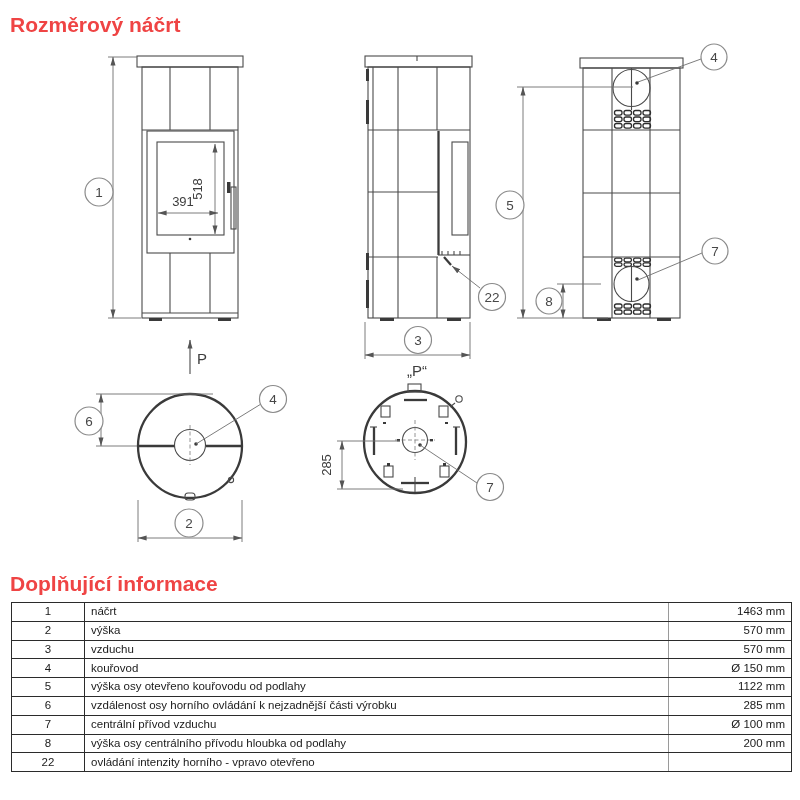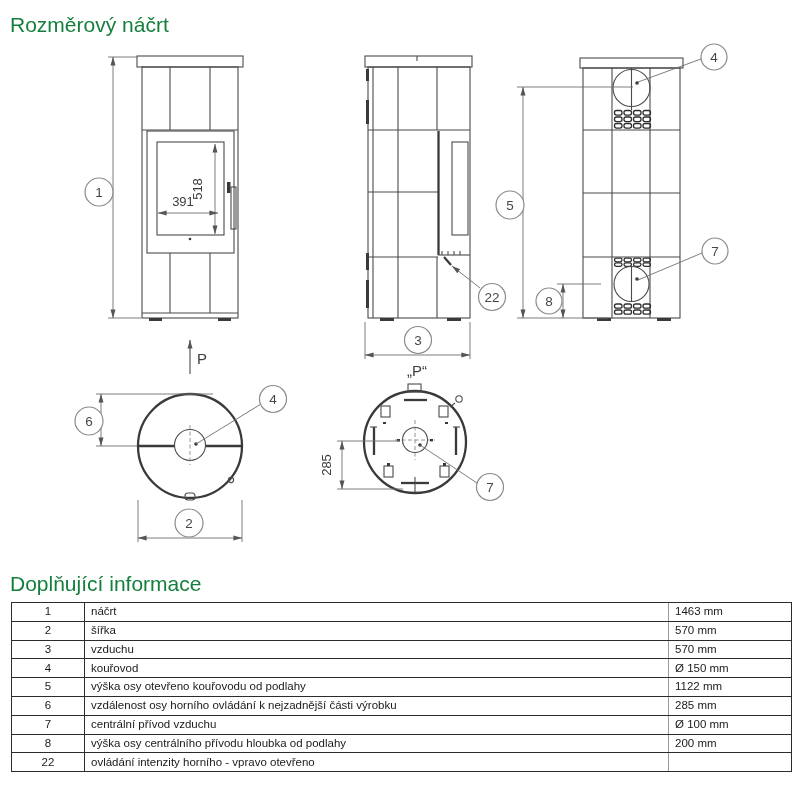--- a/index.html
+++ b/index.html
@@ -1,38 +1,38 @@
 <!DOCTYPE html>
 <html><head>
 <meta charset="utf-8">
 <style>
   html,body{margin:0;padding:0;}
   body{width:800px;height:800px;background:#ffffff;position:relative;overflow:hidden;
        font-family:"Liberation Sans",sans-serif;}
-  .title{position:absolute;left:10px;font-weight:normal;color:#15803d;font-size:21px;margin:0;}
+  .title{position:absolute;left:10px;font-weight:bold;color:#ef4444;font-size:21px;margin:0;}
   #title-main{top:13px;}
   #title-info{top:572px;}
   svg{position:absolute;top:0;left:0;}
   svg text{fill:#3d3d3d;font-size:13px;font-family:"Liberation Sans",sans-serif;}
   .ln{stroke:#4a4a4a;stroke-width:1.1;fill:none;}
   .lt{stroke:#3a3a3a;stroke-width:2.3;fill:none;}
   .dm{stroke:#6e6e6e;stroke-width:0.9;fill:none;}
   .dsh{stroke:#7a7a7a;stroke-width:0.8;fill:none;stroke-dasharray:4 2.5;}
   .co{fill:#fff;stroke:#8a8a8a;stroke-width:1.2;}
   .co-t{font-size:13.5px;fill:#474747;}
   .fl{fill:#3a3a3a;stroke:none;}
   .gr{stroke:#2e2e2e;stroke-width:1.3;fill:none;}
   #info-table{position:absolute;left:11px;top:602px;width:781px;border-collapse:collapse;
               font-size:11.5px;color:#1a1a1a;table-layout:fixed;}
   #info-table td{border-top:1.6px solid #2b2b2b;border-bottom:1.6px solid #2b2b2b;
                  height:17.8px;padding:0 6px;line-height:1;overflow:hidden;white-space:nowrap;}
   #info-table{border:1.6px solid #2b2b2b;}
   td.num{width:60px;text-align:center;padding:0;border-right:1.6px solid #2b2b2b;}
   td.desc{}
-  td.val{width:110px;text-align:left;border-left:1px solid #9a9a9a;}
+  td.val{width:110px;text-align:right;border-left:1px solid #9a9a9a;}
 </style>
 </head>
 <body>
 
 <h1 class="title" id="title-main">Rozměrový náčrt</h1>
 
 <svg viewBox="0 0 800 575" width="800" height="575">
   <defs>
     <marker id="arr" markerWidth="12" markerHeight="8" refX="8.6" refY="3" orient="auto-start-reverse" markerUnits="userSpaceOnUse">
       <path d="M0,0.5 L8.8,3 L0,5.5 Z" fill="#555"></path>
@@ -279,21 +279,21 @@
 
 <table id="info-table">
   <tbody>
     <tr>
       <td class="num">1</td>
       <td class="desc">náčrt</td>
       <td class="val">1463 mm</td>
     </tr>
     <tr>
       <td class="num">2</td>
-      <td class="desc">šířka</td>
+      <td class="desc">výška</td>
       <td class="val">570 mm</td>
     </tr>
     <tr>
       <td class="num">3</td>
       <td class="desc">vzduchu</td>
       <td class="val">570 mm</td>
     </tr>
     <tr>
       <td class="num">4</td>
       <td class="desc">kouřovod</td>

